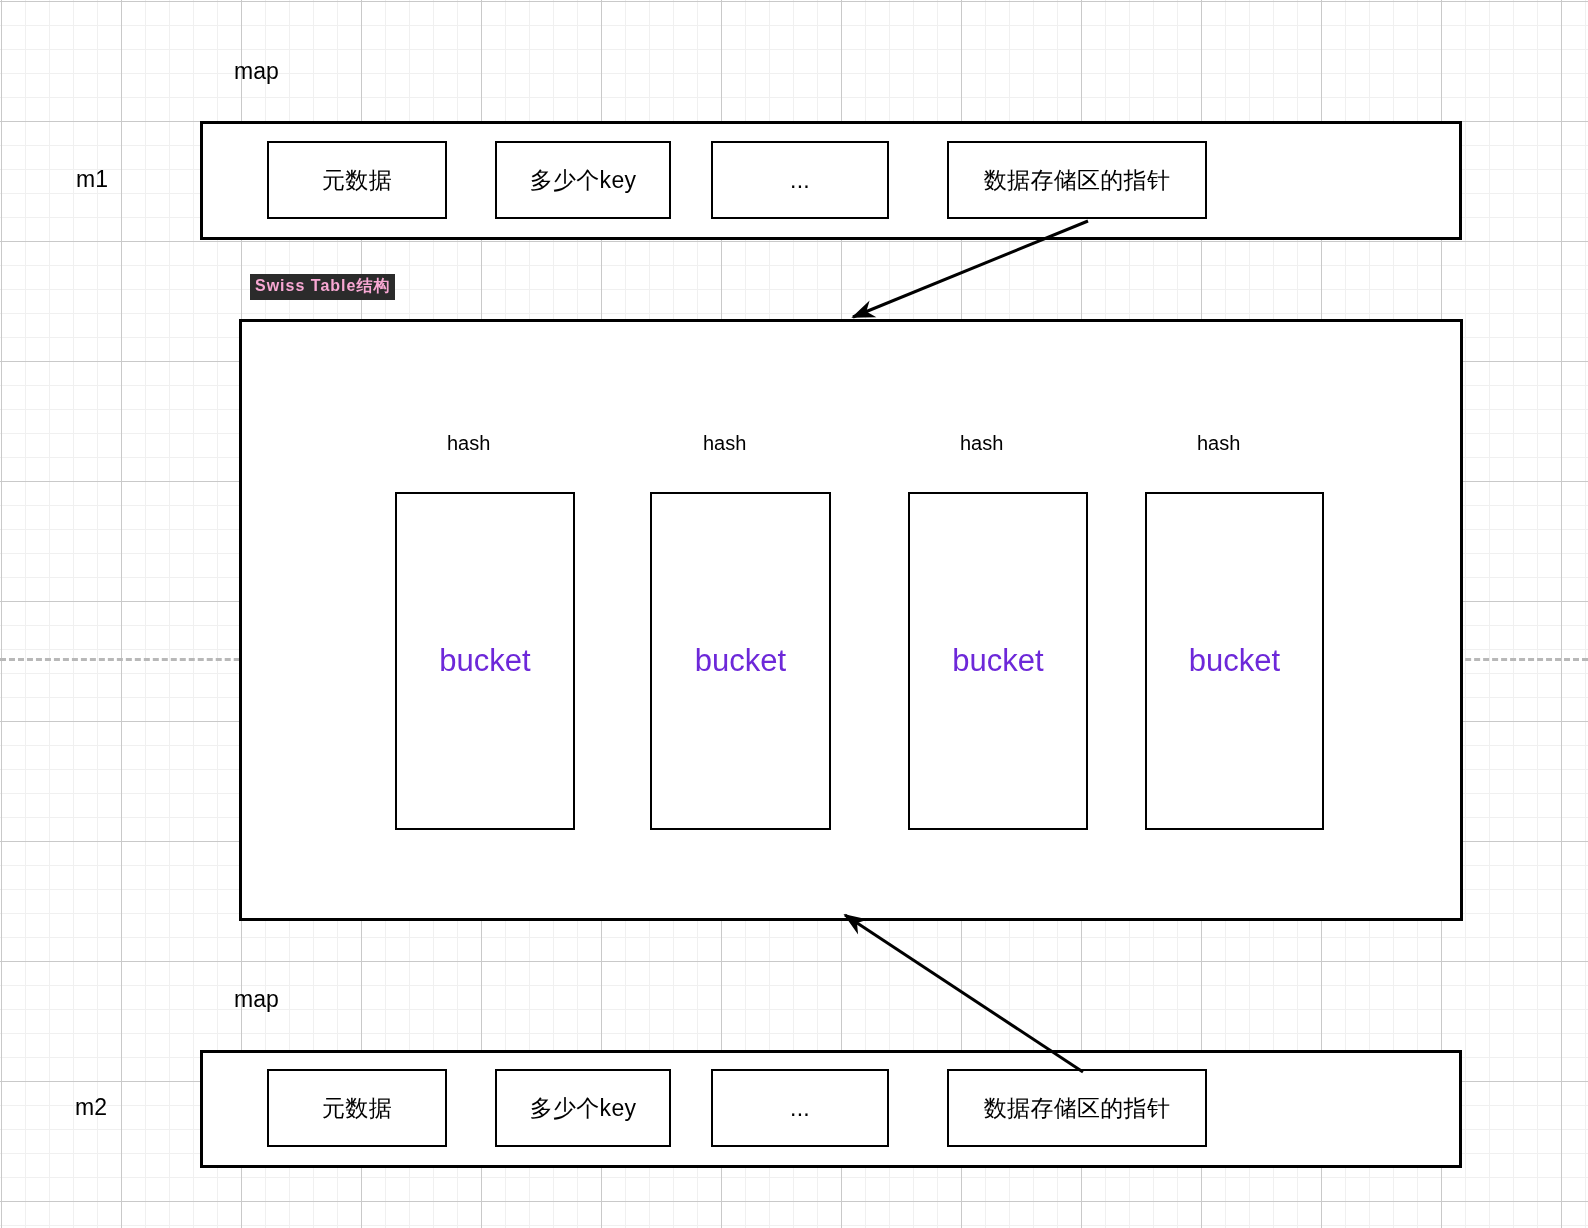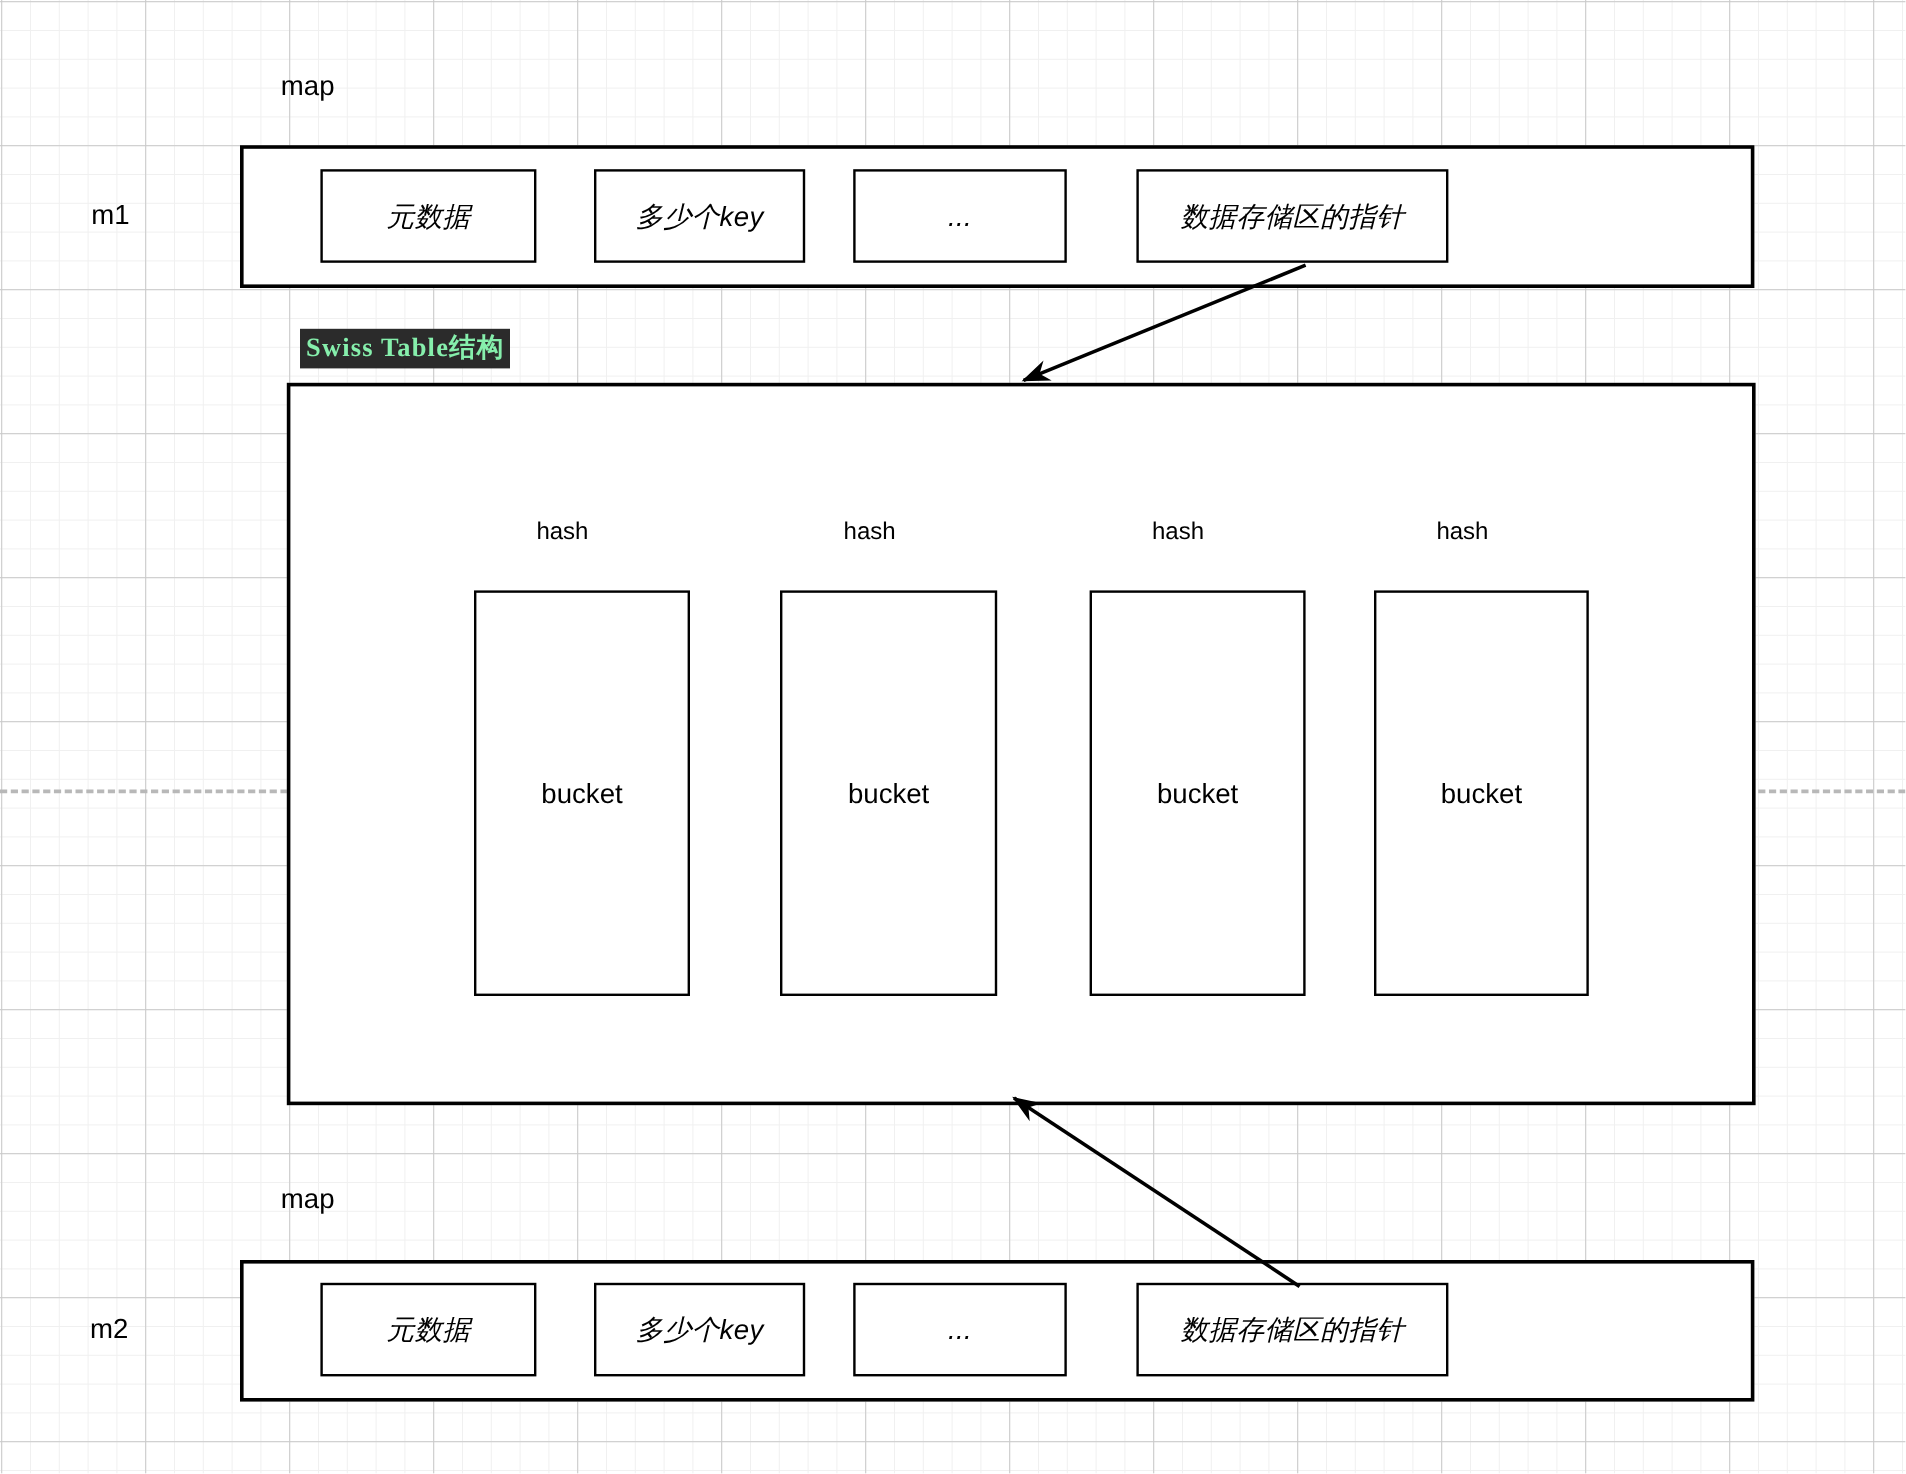--- a/index.html
+++ b/index.html
@@ -52,57 +52,56 @@
     position: absolute;
     box-sizing: border-box;
     background: #ffffff;
     border: 2px solid #000000;
     display: flex;
     align-items: center;
     justify-content: center;
     font-size: 23px;
     color: #000000;
     letter-spacing: 0.3px;
-    font-style: italic;
   }
 
   .plain-label {
     position: absolute;
     font-size: 23px;
     color: #000000;
     white-space: nowrap;
   }
 
   .bucket {
     position: absolute;
     box-sizing: border-box;
     background: #ffffff;
     border: 2px solid #000000;
     display: flex;
     align-items: center;
     justify-content: center;
-    font-size: 23px;
-    color: #000000;
+    font-size: 31px;
+    color: #6d28d9;
   }
 
   .hash-label {
     position: absolute;
     font-size: 20px;
     color: #000000;
     white-space: nowrap;
     text-align: left;
   }
 
   .code-tag {
     position: absolute;
     background: #2b2b2b;
-    color: #86efac;
-    font-family: Liberation Serif, serif;
+    color: #f9a8d4;
+    font-family: Liberation Sans, sans-serif;
     font-weight: bold;
-    font-size: 22px;
+    font-size: 16px;
     letter-spacing: 1px;
     padding: 3px 5px 5px 5px;
     white-space: nowrap;
     line-height: 1.15;
   }
 
   svg.arrows {
     position: absolute;
     left: 0;
     top: 0;

